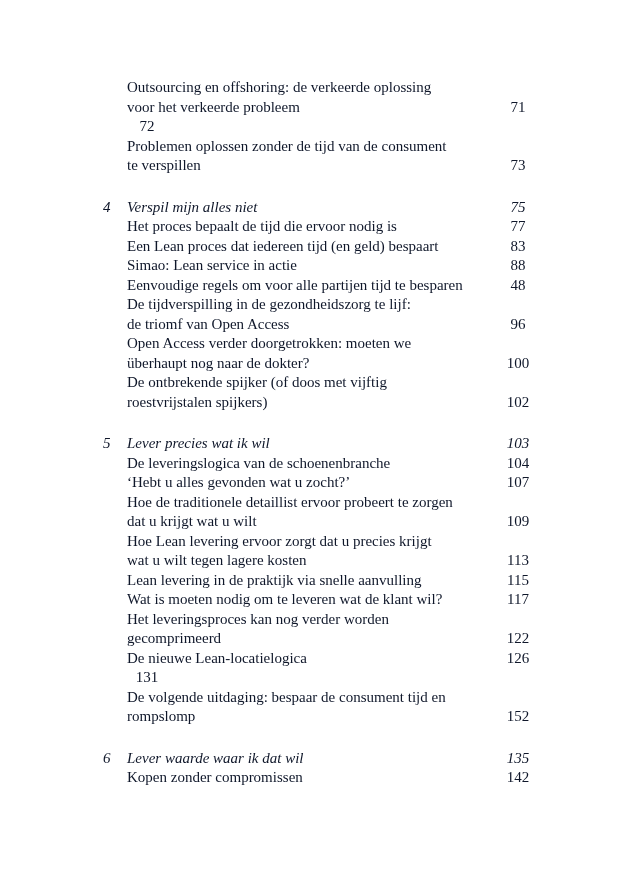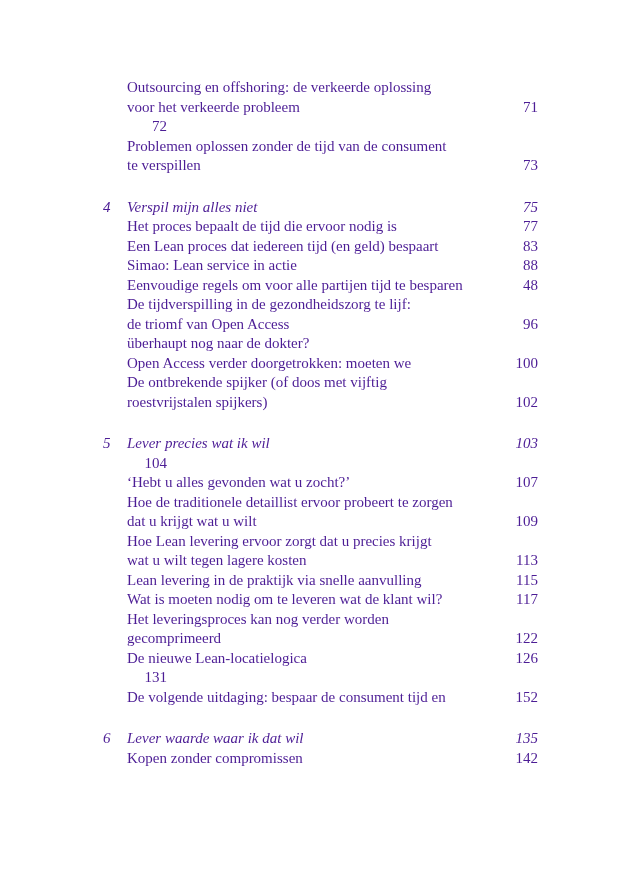--- a/index.html
+++ b/index.html
@@ -10,21 +10,21 @@
   .page {
     position: relative;
     width: 630px;
     height: 889px;
     box-sizing: border-box;
     background: #ffffff;
     padding: 78px 92px 0 103px;
     font-family: "Liberation Serif", "DejaVu Serif", serif;
     font-size: 15px;
     line-height: 19.5px;
-    color: #4c1d95;
+    color: #0f172a;
     overflow: hidden;
   }
   .toc-section + .toc-section {
     margin-top: 22px;
   }
   .row {
     display: flex;
     align-items: flex-end;
   }
   .chap-num {
@@ -34,21 +34,21 @@
   .text {
     flex: 1;
     min-width: 0;
   }
   .line {
     white-space: nowrap;
   }
   .page-num {
     flex: none;
     width: 40px;
-    text-align: right;
+    text-align: center;
     font-feature-settings: "onum" 1;
   }
   .italic {
     font-style: italic;
   }
 </style>
 </head>
 <body>
 
 <div class="page">
@@ -115,22 +115,22 @@
           <span class="chap-num"></span>
           <span class="text">
             <div class="line">De tijdverspilling in de gezondheidszorg te lijf:</div>
             <div class="line">de triomf van Open Access</div>
           </span>
           <span class="page-num">96</span>
         </div>
         <div class="row">
           <span class="chap-num"></span>
           <span class="text">
+            <div class="line">Open Access verder doorgetrokken: moeten we</div>
             <div class="line">überhaupt nog naar de dokter?</div>
-            <div class="line">Open Access verder doorgetrokken: moeten we</div>
           </span>
           <span class="page-num">100</span>
         </div>
         <div class="row">
           <span class="chap-num"></span>
           <span class="text">
             <div class="line">De ontbrekende spijker (of doos met vijftig</div>
             <div class="line">roestvrijstalen spijkers)</div>
           </span>
           <span class="page-num">102</span>
@@ -139,20 +139,23 @@
       <section class="toc-section">
         <div class="row">
           <span class="chap-num italic">5</span>
           <span class="text">
             <div class="line italic">Lever precies wat ik wil</div>
           </span>
           <span class="page-num italic">103</span>
         </div>
         <div class="row">
           <span class="chap-num"></span>
+          <span class="text">
+            <div class="line">De leveringslogica van de schoenenbranche</div>
+          </span>
           <span class="page-num">104</span>
         </div>
         <div class="row">
           <span class="chap-num"></span>
           <span class="text">
             <div class="line">‘Hebt u alles gevonden wat u zocht?’</div>
           </span>
           <span class="page-num">107</span>
         </div>
         <div class="row">
@@ -201,20 +204,21 @@
           <span class="page-num">126</span>
         </div>
         <div class="row">
           <span class="chap-num"></span>
           <span class="page-num">131</span>
         </div>
         <div class="row">
           <span class="chap-num"></span>
           <span class="text">
             <div class="line">De volgende uitdaging: bespaar de consument tijd en</div>
+            <div class="line">rompslomp</div>
           </span>
           <span class="page-num">152</span>
         </div>
       </section>
       <section class="toc-section">
         <div class="row">
           <span class="chap-num italic">6</span>
           <span class="text">
             <div class="line italic">Lever waarde waar ik dat wil</div>
           </span>

